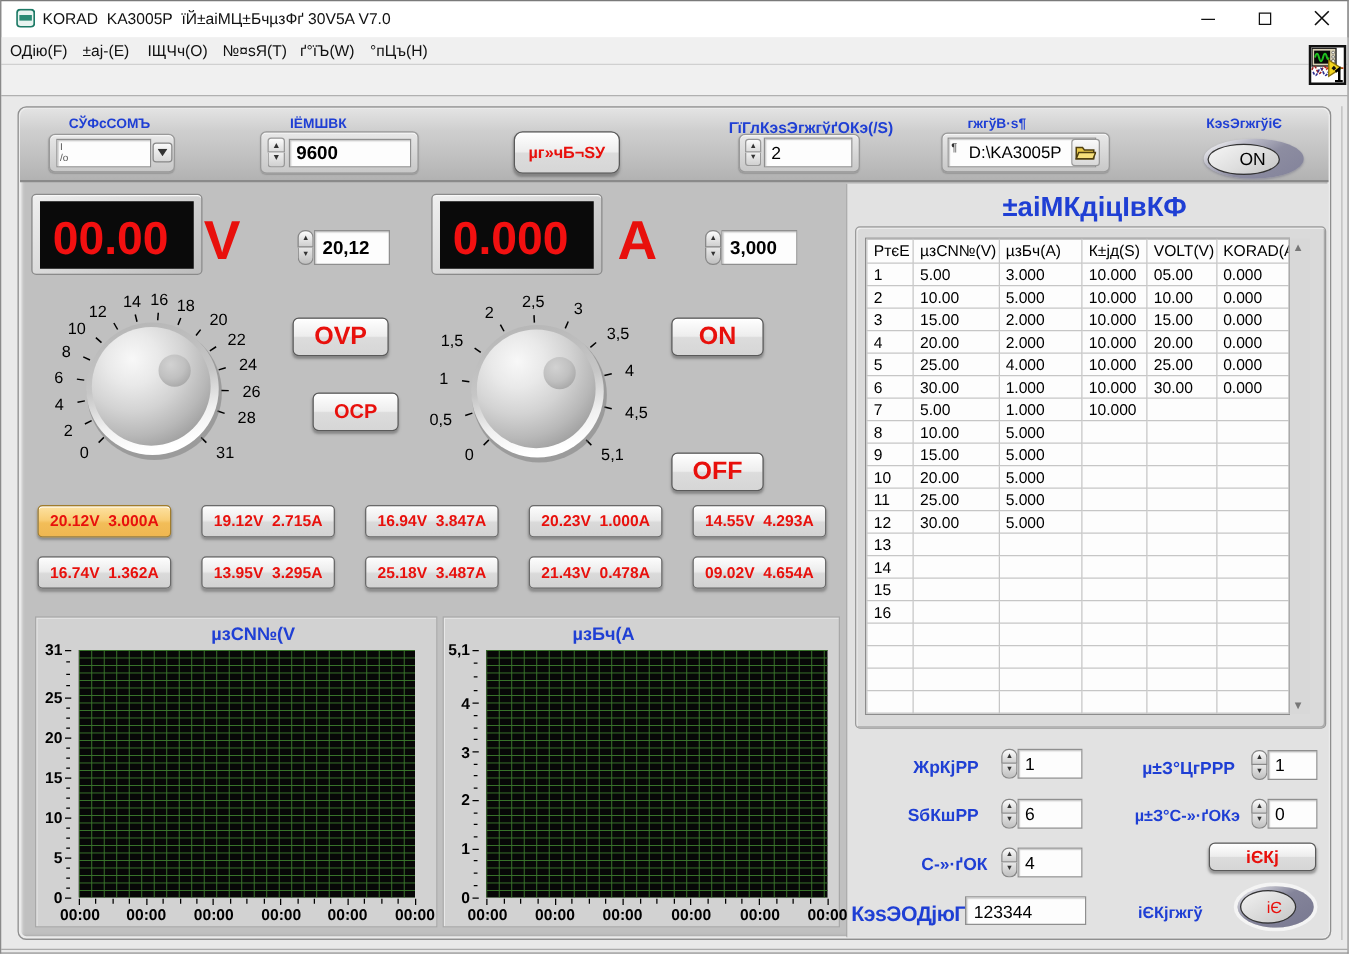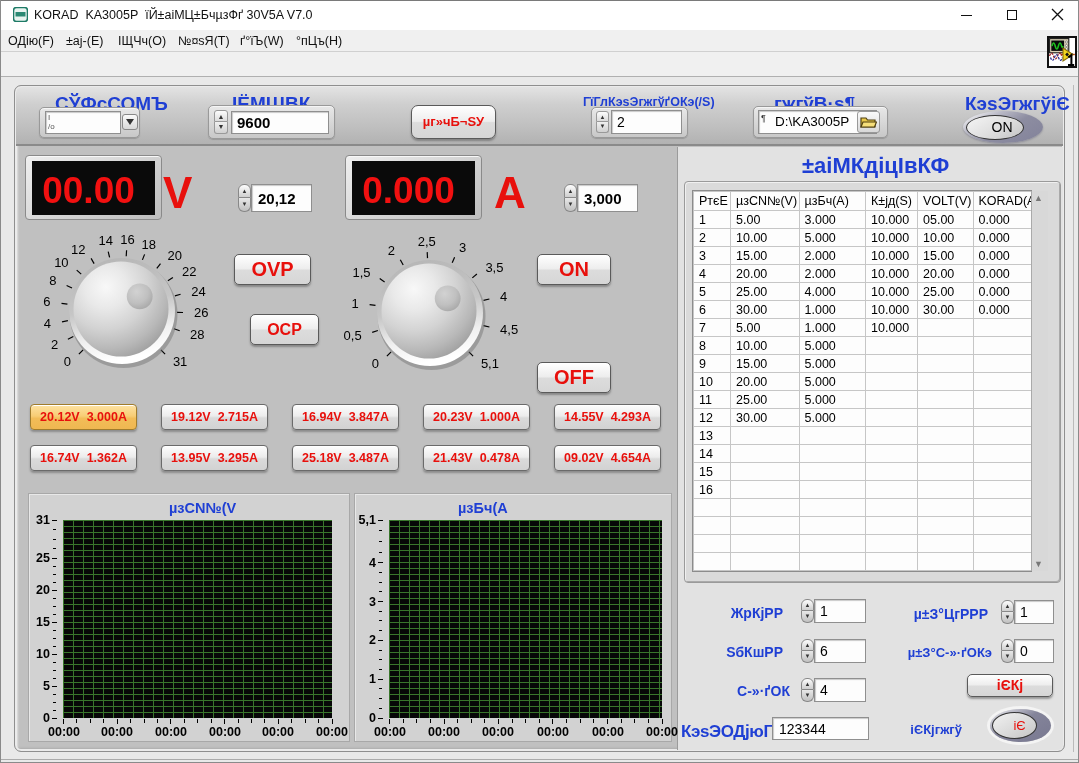--- a/index.html
+++ b/index.html
@@ -11,21 +11,21 @@
 #title-text { left:34px; top:8px; font-size:12.5px; color:#111; }
 #appicon { left:13px; top:7px; width:15px; height:15px; }
 #menubar { left:1px; top:30px; width:1077px; height:22px; background:#f0f0f0; font-size:12.5px; color:#111; border-bottom:1px solid #d0d0d0;}
 .menuitem { position:absolute; top:4px; }
 #toolbar { left:1px; top:52px; width:1077px; height:25px; background:#f0f0f0; border-bottom:1px solid #b0b0b0; }
 #win-borders { left:0; top:0; width:1079px; height:763px; border:1px solid #8a8a8a; border-top:none; pointer-events:none; z-index:99; }
 
 #panel { left:14px; top:85px; width:1051px; height:667px; background:#c0c0c0; border-radius:7px; border:1px solid #8f8f8f; box-shadow:inset 0 0 0 2px #ebebeb, inset 3px 3px 2px rgba(255,255,255,.5), inset -2px -3px 2px rgba(120,120,120,.25); }
 #topstrip { left:16px; top:87px; width:1047px; height:59px; border-radius:6px 6px 0 0; background:linear-gradient(#e3e3e3, #cfcfcf 30%, #bdbdbd 75%, #b2b2b2); border-bottom:2px solid #8a8a8a; }
 #rightregion { left:677px; top:147px; width:386px; height:603px; background:#e2e2e2; border-radius:0 0 5px 0; border-left:1px solid #9b9b9b; }
-.lbl { position:absolute; color:#1f3fd4; font-weight:bold; font-size:19px; white-space:nowrap; }
+.lbl { position:absolute; color:#1f3fd4; font-weight:bold; font-size:11px; white-space:nowrap; }
 
 .ctlframe { position:absolute; background:linear-gradient(#e8e8e8,#c8c8c8); border-radius:5px; border:1px solid #999; box-shadow:inset 0 1px 0 #f5f5f5, 0 1px 1px #989898; }
 .whitebox { position:absolute; background:#fdfdfd; border:1px solid #8f8f8f; box-shadow:inset 1px 1px 1px #c9c9c9; font-size:14px; font-weight:bold; color:#000; }
 
 .gbtn { position:absolute; border-radius:5px; border:1px solid #5a5a5a; background:linear-gradient(#ffffff, #ededed 48%, #dcdcdc 52%, #d6d6d6); color:#e8100c; font-weight:bold; text-align:center; box-shadow:0 2px 2px rgba(90,90,90,.55), inset 0 1px 0 #fff; }
 
 .segframe { position:absolute; background:linear-gradient(145deg,#efefef,#bdbdbd); border:1px solid #8a8a8a; border-radius:3px; box-shadow:inset 0 1px 0 #f8f8f8; }
 .segblack { position:absolute; background:#0a0a0a; color:#f21010; font-weight:bold; text-align:center; }
 
 .updn { position:absolute; width:13px; }

